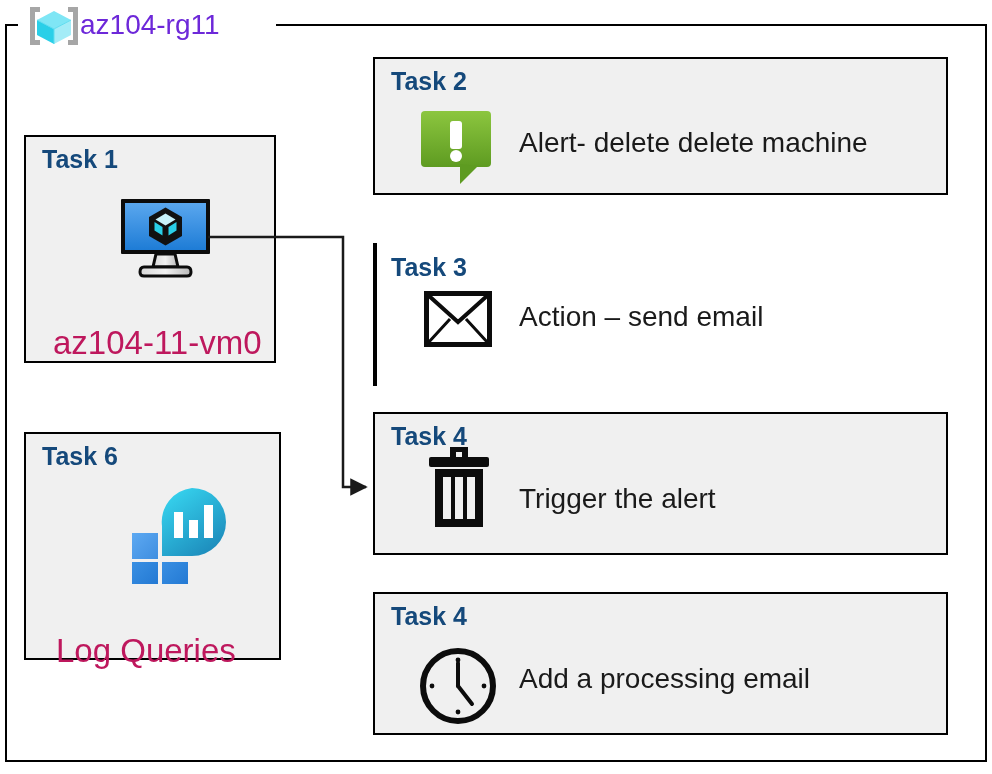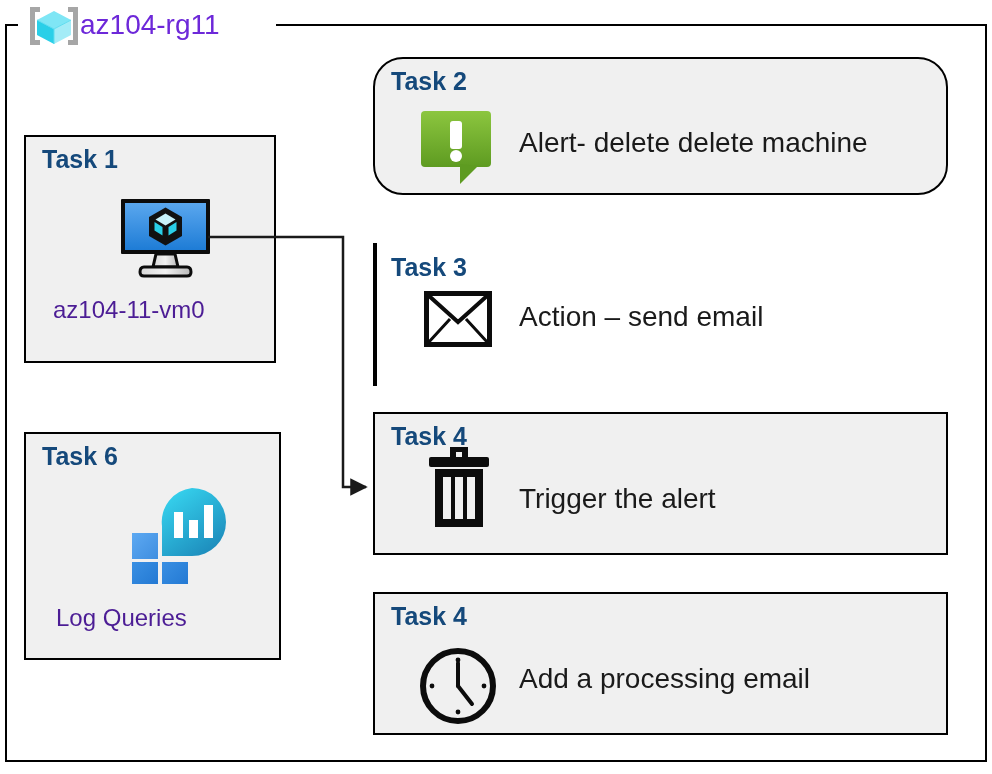--- a/index.html
+++ b/index.html
@@ -65,37 +65,38 @@
     position: absolute;
     left: 16px;
     top: 8px;
     font-size: 25px;
     font-weight: bold;
     color: #15497b;
     white-space: nowrap;
   }
   .card-caption {
     position: absolute;
-    font-size: 24px;
-    color: #4c1d95;
+    font-size: 33px;
+    color: #be185d;
     white-space: nowrap;
+    margin-top: 28px;
   }
 
   
   #card-task1 { left: 24px;  top: 135px; width: 252px; height: 228px; }
   #card-task6 { left: 24px;  top: 432px; width: 257px; height: 228px; }
 
   #task1-icon { position: absolute; left: 118px; top: 197px; width: 95px; height: 82px; }
   #task1-caption { left: 53px; top: 296px; }
 
   #task6-icon { position: absolute; left: 126px; top: 486px; width: 106px; height: 98px; }
   #task6-caption { left: 56px; top: 604px; }
 
   
-  #card-task2 { left: 373px; top: 57px;  width: 575px; height: 138px; border-radius: 30px; }
+  #card-task2 { left: 373px; top: 57px;  width: 575px; height: 138px; }
   #card-task3 { left: 373px; top: 243px; width: 575px); height: 143px; }
   #card-task4 { left: 373px; top: 412px; width: 575px; height: 143px; }
   #card-task5 { left: 373px; top: 592px; width: 575px; height: 143px; }
 
   .card-icon-slot { position: absolute; }
   .card-body-caption { position: absolute; font-size: 28px; color: #1a1a1a; white-space: nowrap; }
 
   #task2-icon { left: 420px; top: 108px; width: 78px; height: 78px; }
   #task2-caption { left: 519px; top: 127px; }
 

